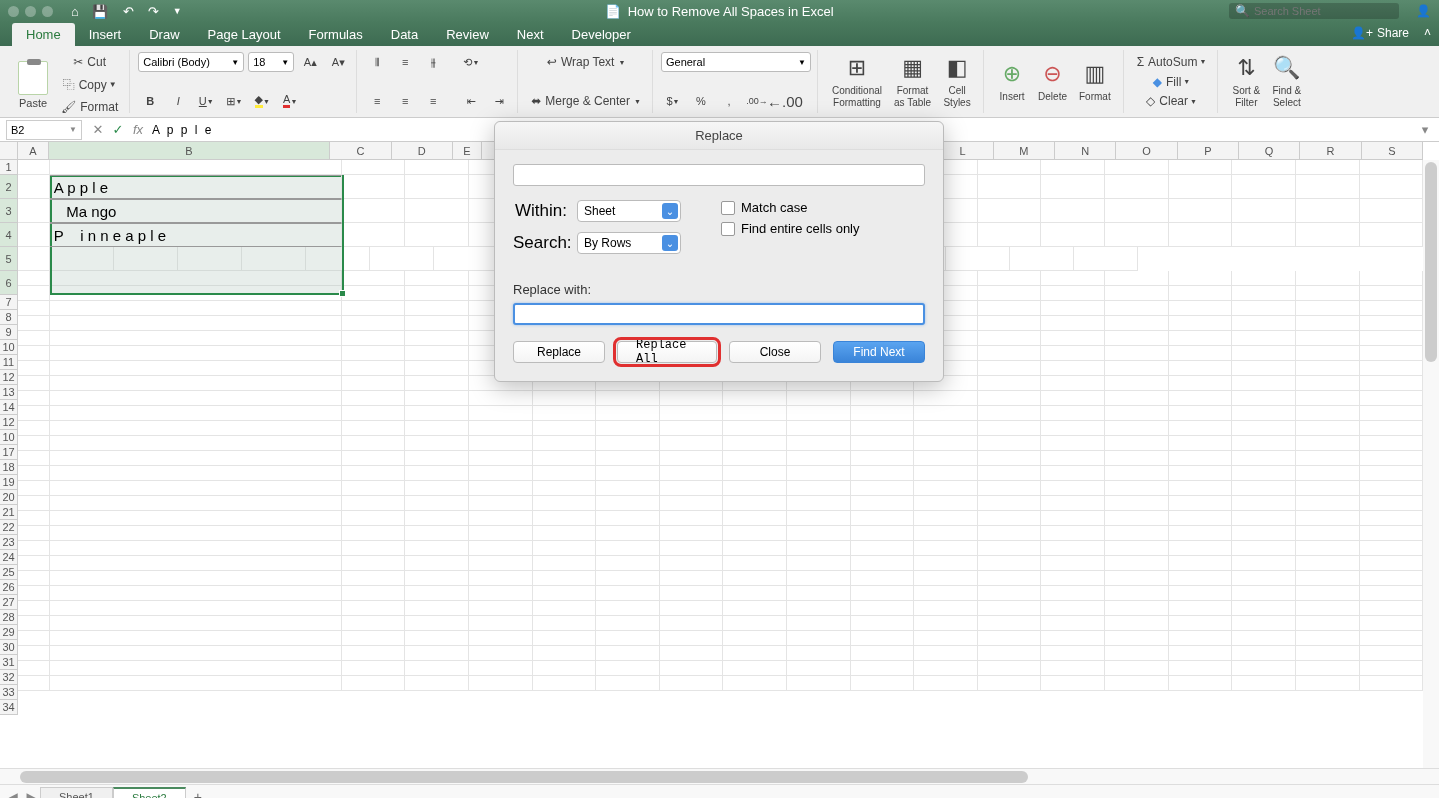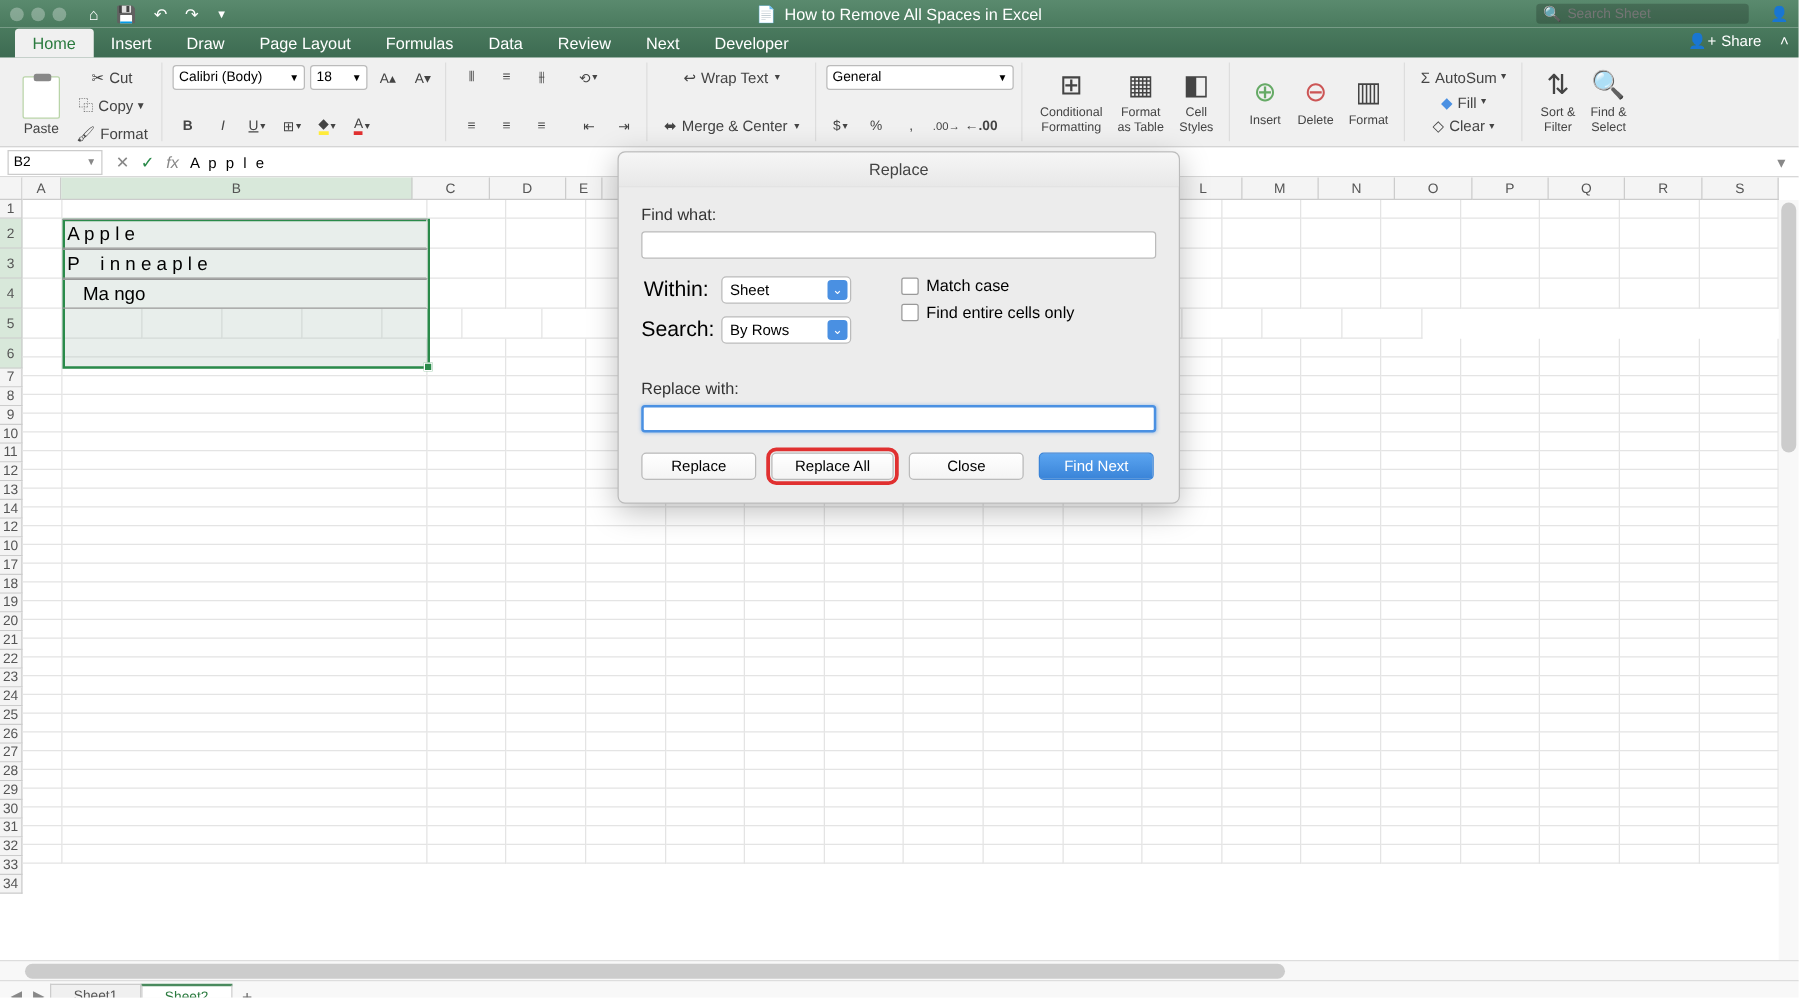--- a/index.html
+++ b/index.html
@@ -76,21 +76,21 @@
 .dinput.focused { border: 2px solid #4a90e2; box-shadow: 0 0 3px rgba(74,144,226,0.5); }
 .drow { display: flex; align-items: center; gap: 10px; margin-top: 10px; }
 .dsel-label { width: 54px; text-align: right; font-size: 17px; }
 .dselect { width: 104px; height: 22px; border: 1px solid #bbb; border-radius: 4px; background: #fff; display: flex; align-items: center; justify-content: space-between; padding: 0 2px 0 6px; font-size: 12px; }
 .dselect-arrow { width: 16px; height: 16px; background: #4a90e2; border-radius: 3px; color: #fff; display: flex; align-items: center; justify-content: center; font-size: 10px; }
 .dcheck { display: flex; align-items: center; gap: 6px; font-size: 13px; }
 .dcheck-box { width: 14px; height: 14px; border: 1px solid #999; border-radius: 2px; background: #fff; }
 .dbtns { display: flex; gap: 12px; margin-top: 16px; }
 .dbtn { height: 22px; border: 1px solid #bbb; border-radius: 4px; background: linear-gradient(#fff,#f4f4f4); padding: 0 18px; font-size: 12px; display: flex; align-items: center; justify-content: center; cursor: pointer; min-width: 92px;}
 .dbtn.primary { background: linear-gradient(#5aa4f0,#3a84d8); color: #fff; border-color: #3a84d8; }
-.dbtn.highlighted { outline: 3px solid #e03030; outline-offset: 1px; }
+.dbtn.highlighted { outline: 3px solid #e03030; outline-offset: 1px; font-family: Liberation Mono, monospace; }
 
 
 .hscroll { height: 16px; background: #f8f8f8; position:relative; border-top:1px solid #ddd;}
 .hscroll-thumb { position:absolute; left:20px; top:2px; height:12px; width:1008px; background:#ccc; border-radius:6px;}
 
 
 .sheettabs { height: 24px; background: #f8f8f8; border-top: 1px solid #ddd; display: flex; align-items: center; padding: 0 4px; gap: 0; }
 .st-nav { width: 18px; text-align: center; color: #888; cursor: pointer; }
 .st-tab { padding: 3px 18px; border: 1px solid #ccc; border-bottom: none; background: #f0f0f0; font-size: 11px; color: #555; cursor: pointer; }
 .st-tab.active { background: #fff; color: #2a7a3e; font-weight: 500; border-top: 2px solid #4a8a5e;}
@@ -232,21 +232,21 @@
   <div class="rgroup">
     <div class="num-sel">
         <span>General</span>
         <span style="font-size:8px;">▼</span>
       </div>
     <div class="rrow">
       <div class="rbtn rbtn-sm">$<span style="font-size:7px;">▼</span></div>
       <div class="rbtn rbtn-sm">%</div>
       <div class="rbtn rbtn-sm">,</div>
       <div class="rbtn rbtn-sm" style="font-size:9px;">.00→</div>
-      <div class="rbtn rbtn-sm" style="font-size:11px;font-weight:bold;">←.00</div>
+      <div class="rbtn rbtn-sm" style="font-size:15px;">←.00</div>
     </div>
   </div>
   <div class="rgroup" style="flex-direction:row;align-items:center;">
     <div class="vbtn">
         <div class="vbtn-icon">⊞</div>
         <span style="white-space:pre-line;">Conditional
 Formatting</span>
       </div>
     <div class="vbtn">
         <div class="vbtn-icon">▦</div>
@@ -409,42 +409,42 @@
         <div class="cell col-other"></div>
         <div class="cell col-other"></div>
         <div class="cell col-other"></div>
         <div class="cell col-other"></div>
         <div class="cell col-other"></div>
         <div class="cell col-other"></div>
         <div class="cell col-other"></div>
       </div>
       <div class="cell-row">
         <div class="cell col-A"></div>
+        <div class="cell col-B data-cell" style="white-space: pre; position: relative; z-index: 2;">   Ma ngo</div>
+        <div class="cell col-other"></div>
+        <div class="cell col-other"></div>
+        <div class="cell col-other"></div>
+        <div class="cell col-other"></div>
+        <div class="cell col-other"></div>
+        <div class="cell col-other"></div>
+        <div class="cell col-other"></div>
+        <div class="cell col-other"></div>
+        <div class="cell col-other"></div>
+        <div class="cell col-other"></div>
+        <div class="cell col-other"></div>
+        <div class="cell col-other"></div>
+        <div class="cell col-other"></div>
+        <div class="cell col-other"></div>
+        <div class="cell col-other"></div>
+        <div class="cell col-other"></div>
+        <div class="cell col-other"></div>
+      </div>
+      <div class="cell-row">
+        <div class="cell col-A"></div>
         <div class="cell col-B data-cell" style="white-space: pre; position: relative; z-index: 2;">P    i n n e a p l e</div>
-        <div class="cell col-other"></div>
-        <div class="cell col-other"></div>
-        <div class="cell col-other"></div>
-        <div class="cell col-other"></div>
-        <div class="cell col-other"></div>
-        <div class="cell col-other"></div>
-        <div class="cell col-other"></div>
-        <div class="cell col-other"></div>
-        <div class="cell col-other"></div>
-        <div class="cell col-other"></div>
-        <div class="cell col-other"></div>
-        <div class="cell col-other"></div>
-        <div class="cell col-other"></div>
-        <div class="cell col-other"></div>
-        <div class="cell col-other"></div>
-        <div class="cell col-other"></div>
-        <div class="cell col-other"></div>
-      </div>
-      <div class="cell-row">
-        <div class="cell col-A"></div>
-        <div class="cell col-B data-cell" style="white-space: pre; position: relative; z-index: 2;">   Ma ngo</div>
         <div class="cell col-other"></div>
         <div class="cell col-other"></div>
         <div class="cell col-other"></div>
         <div class="cell col-other"></div>
         <div class="cell col-other"></div>
         <div class="cell col-other"></div>
         <div class="cell col-other"></div>
         <div class="cell col-other"></div>
         <div class="cell col-other"></div>
         <div class="cell col-other"></div>
@@ -1070,21 +1070,20 @@
       </div>
     </div>
   <div class="vscroll">
       <div class="vscroll-thumb"></div>
     </div>
 </div>
 
 <div class="dialog-overlay">
   <div class="dialog-title">Replace</div>
   <div class="dialog-body">
-    <div class="dlabel">Find what:</div>
     <input class="dinput" style="">
     <div style="display:flex;gap:40px;margin-top:4px;">
       <div>
         <div class="drow">
             <span class="dsel-label">Within:</span>
           <div class="dselect">
               <span>Sheet</span>
               <span class="dselect-arrow">⌄</span>
             </div>
         </div>

